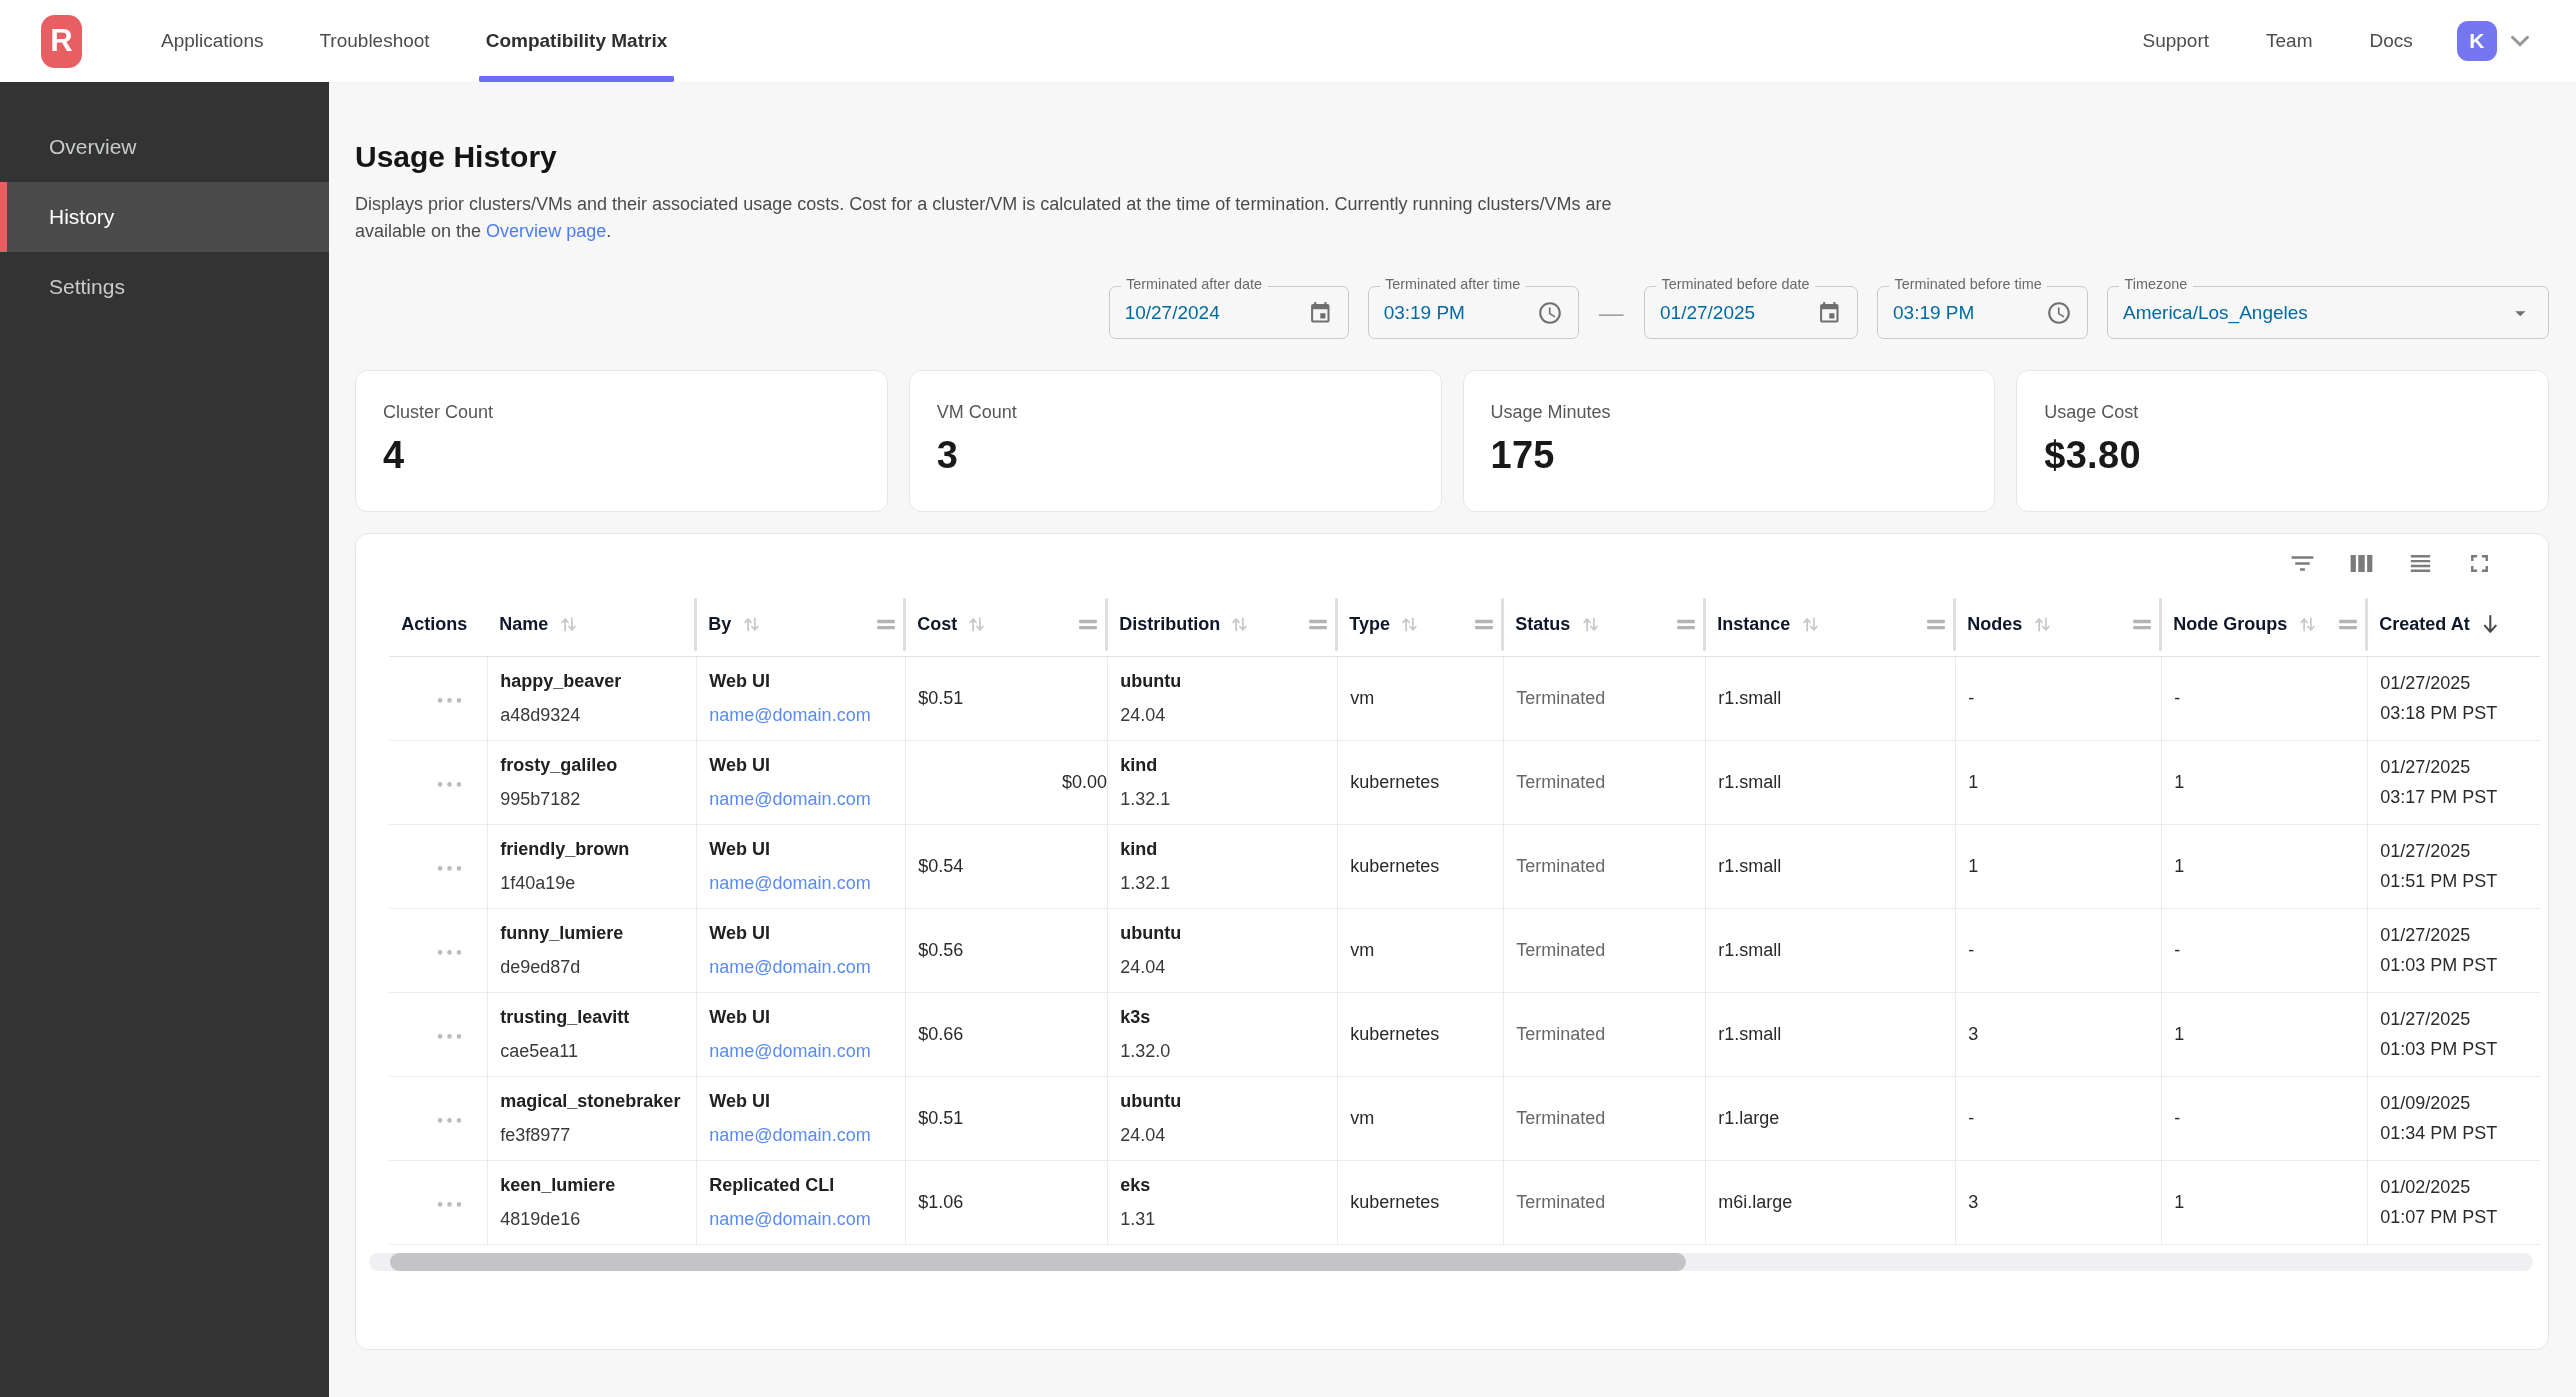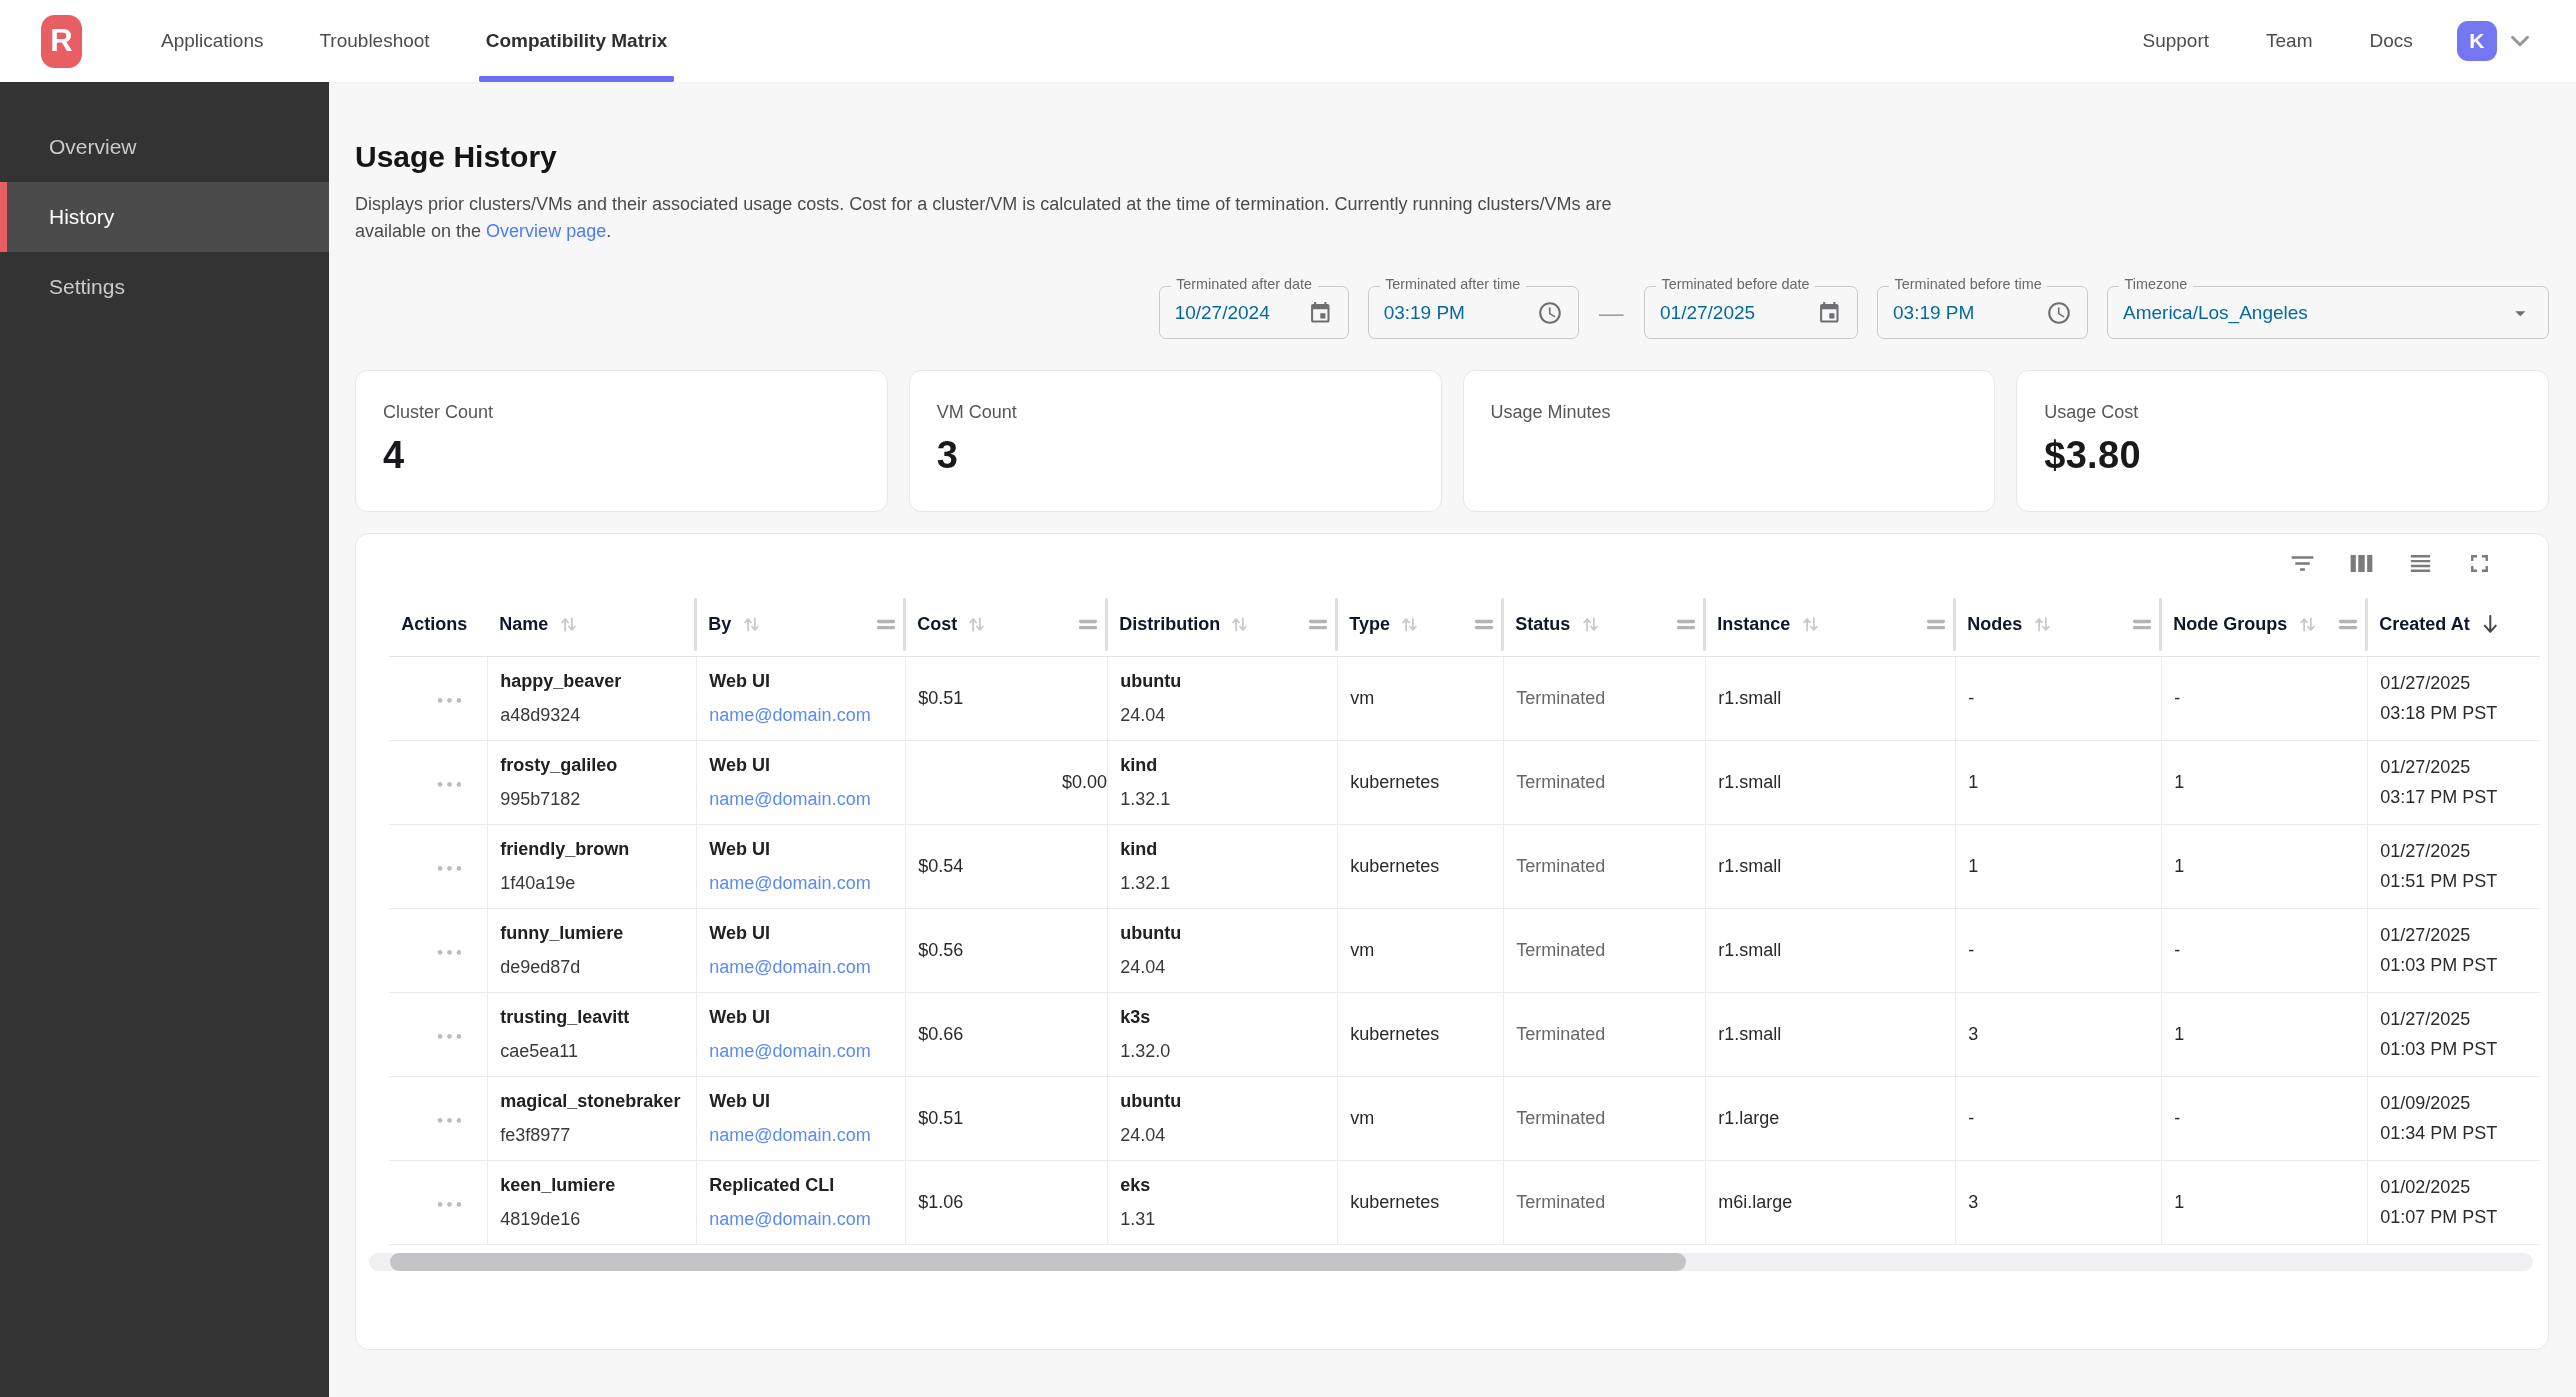--- a/index.html
+++ b/index.html
@@ -111,21 +111,21 @@
     <div class="side-item">Overview</div>
     <div class="side-item active">History</div>
     <div class="side-item">Settings</div>
   </aside>
 
 <main class="main">
   <h1>Usage History</h1>
   <p class="desc"><span>Displays prior clusters/VMs and their associated usage costs. Cost for a cluster/VM is calculated at the time of termination. Currently running clusters/VMs are available on the </span><a>Overview page</a><span>.</span></p>
 
   <div class="filters" id="filters">
-      <div class="field" style="width: 190px;">
+      <div class="field" style="width: 240px;">
         <span class="flabel">Terminated after date</span>
         <span class="fvalue">10/27/2024</span>
         <span class="ficon">
           <svg width="24.6" height="24.6" viewBox="0 0 24 24" fill="#6f6f71">
             <path d="M17 12h-5v5h5v-5zM16 1v2H8V1H6v2H5c-1.1 0-2 .9-2 2v14c0 1.1.9 2 2 2h14c1.1 0 2-.9 2-2V5c0-1.1-.9-2-2-2h-1V1h-2zm3 18H5V8h14v11z"></path>
           </svg>
         </span>
       </div>
       <div class="field" style="width: 211px;">
         <span class="flabel">Terminated after time</span>
@@ -170,20 +170,21 @@
       <div class="stat">
         <div class="slabel">Cluster Count</div>
         <div class="svalue">4</div>
       </div>
       <div class="stat">
         <div class="slabel">VM Count</div>
         <div class="svalue">3</div>
       </div>
       <div class="stat">
         <div class="slabel">Usage Minutes</div>
+        <div class="svalue">175</div>
       </div>
       <div class="stat">
         <div class="slabel">Usage Cost</div>
         <div class="svalue">$3.80</div>
       </div>
     </div>
 
   <section class="tablecard">
     <div class="toolbar" id="toolbar">
         <span class="tbicon">

